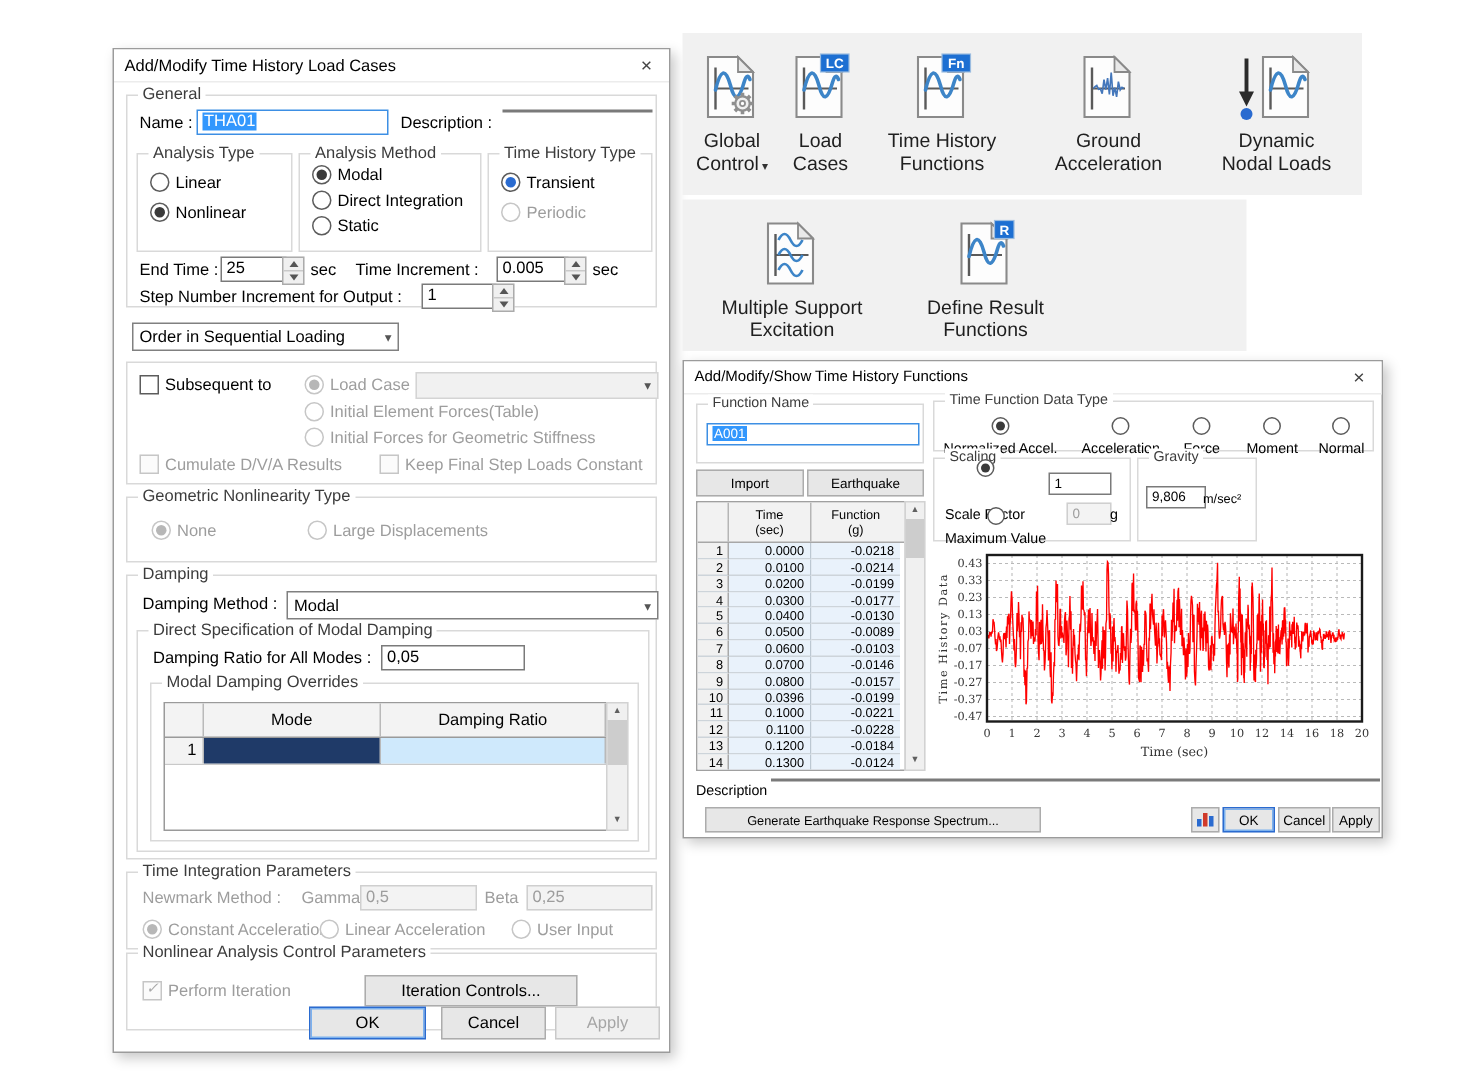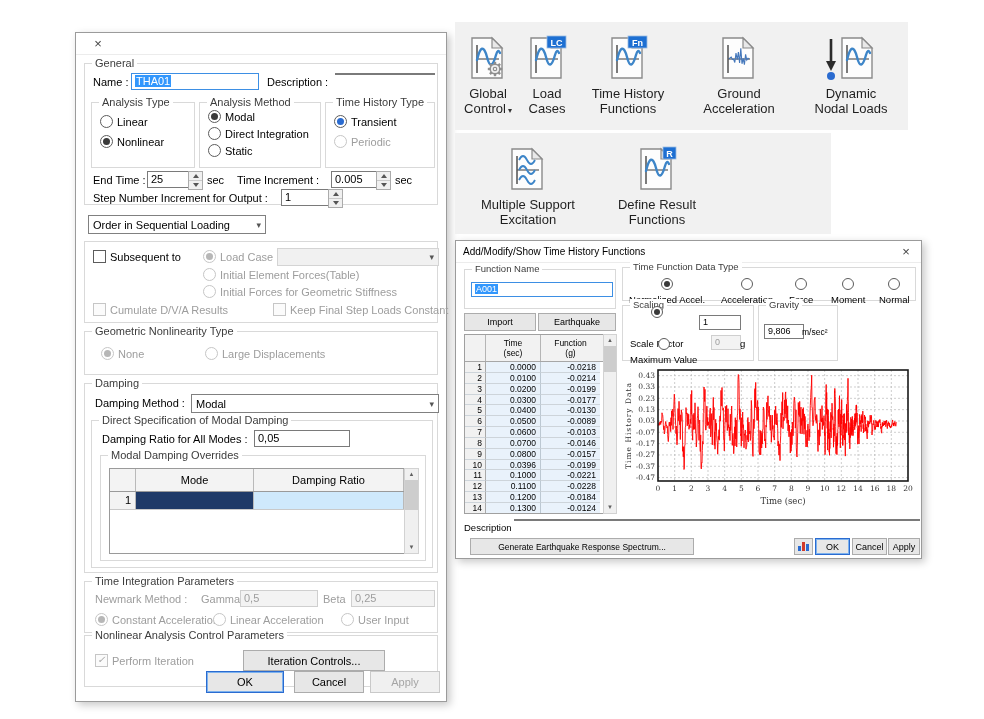--- a/index.html
+++ b/index.html
@@ -72,20 +72,21 @@
   .chartbtn-bars{display:flex;align-items:flex-end;gap:1px;height:9px;}
   .chartbtn-bars i{width:3px;display:block;}
 </style>
 </head>
 <body>
 
 <div id="stage">
 
   <div class="dlg" style="left:75px;top:32px;width:370px;height:668px;">
     <div class="tbar">
+      <span class="ttl">Add/Modify Time History Load Cases</span>
       <span class="xbtn">×</span>
     </div>
 
     <div class="grp" style="left:8px;top:30px;width:352px;height:140px;">
       <span class="lg">General</span>
       <span class="lbl" style="left:8px;top:12px;">Name :</span>
       <div class="txt focus" style="left:46px;top:9px;width:120px;"><span class="seltx">THA01</span></div>
       <span class="lbl" style="left:182px;top:12px;">Description :</span>
       <div class="txt" style="left:250px;top:9px;width:92px;"></div>
 
@@ -172,21 +173,21 @@
           <span>Initial Element Forces(Table)</span>
         </span>
       <span class="rb dis" style="left:118px;top:43px;">
           <i class="c"></i>
           <span>Initial Forces for Geometric Stiffness</span>
         </span>
       <span class="cb dis" style="left:8px;top:61px;">
           <i class="b"></i>
           <span>Cumulate D/V/A Results</span>
         </span>
-      <span class="cb dis" style="left:188px;top:61px;">
+      <span class="cb dis" style="left:168px;top:61px;">
           <i class="b"></i>
           <span>Keep Final Step Loads Constant</span>
         </span>
     </div>
 
     <div class="grp" style="left:8px;top:298px;width:352px;height:42px;">
       <span class="lg">Geometric Nonlinearity Type</span>
       <span class="rb dis" style="left:16px;top:15px;">
           <i class="c on"></i>
           <span>None</span>

